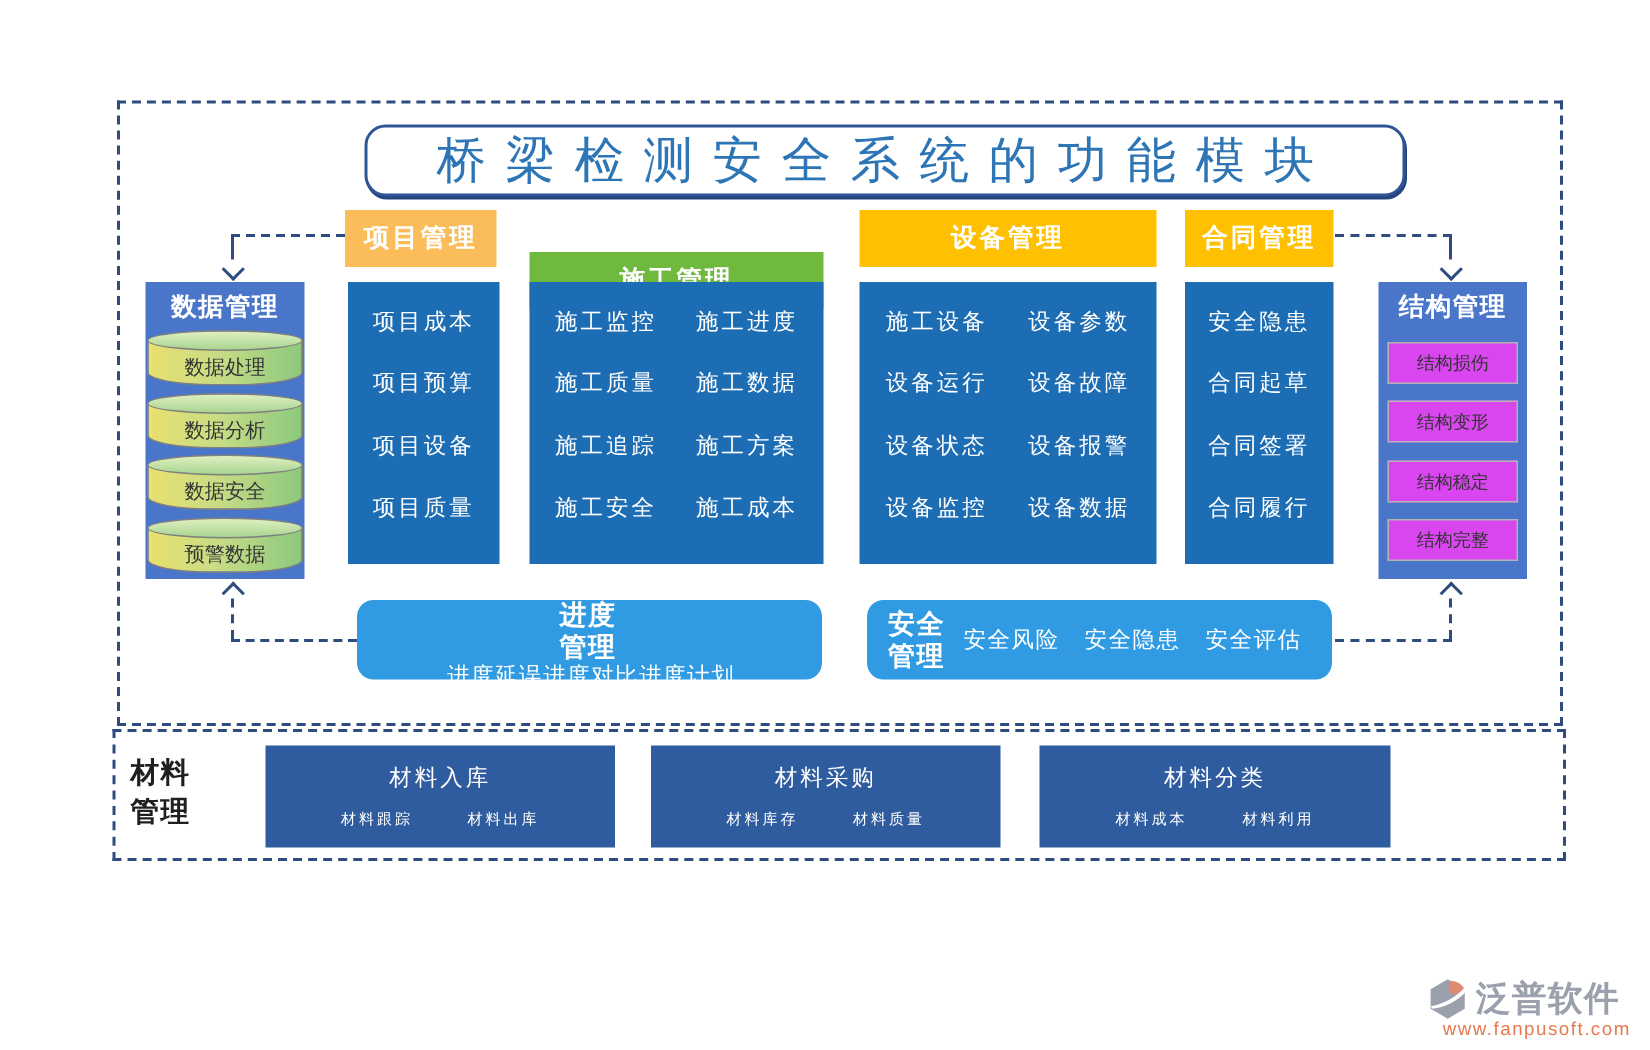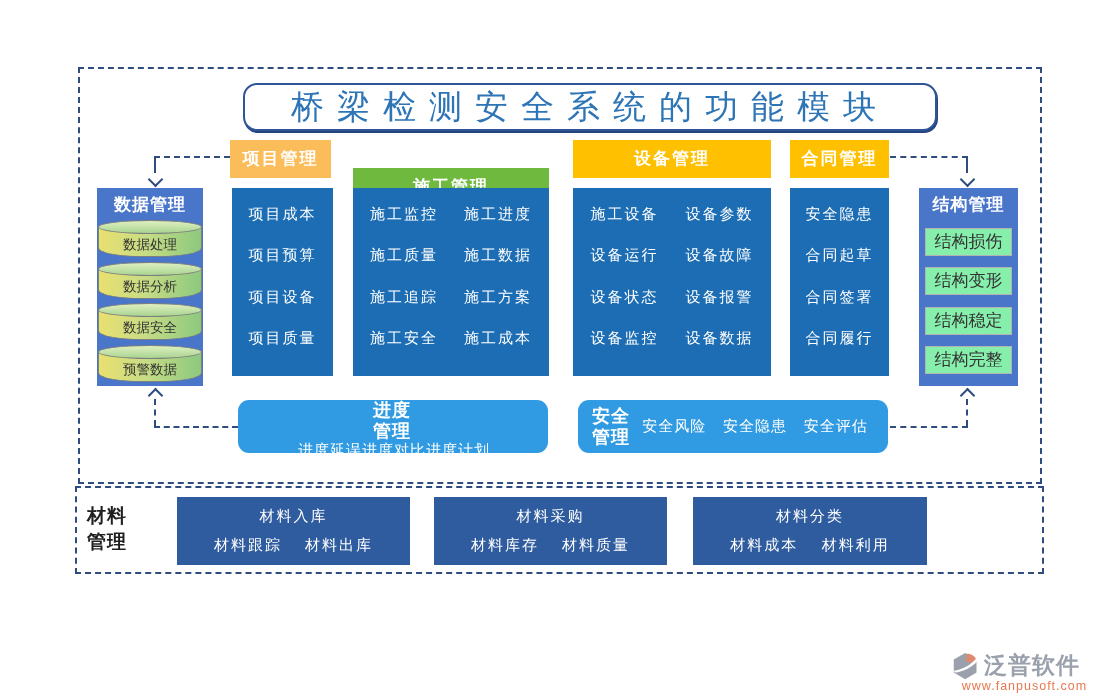--- a/index.html
+++ b/index.html
@@ -49,38 +49,38 @@
   .cyl-body{position:absolute;left:0;right:0;top:6px;bottom:0;
     background:linear-gradient(90deg,#E9E06F 0%,#C8DC85 45%,#8CC97E 100%);
     border:1px solid #7F7F7F;border-top:none;
     border-radius:0 0 44px 44px / 0 0 9px 9px;}
   .cyl-top{position:absolute;left:0;right:0;top:0;height:12px;
     background:linear-gradient(180deg,#DFF0C0,#A9D491);border:1px solid #7F7F7F;border-radius:50%;}
   .cyl-label{position:absolute;left:0;right:0;bottom:3px;text-align:center;
     color:#333;font-size:13.5px;white-space:nowrap;}
 
   
-  .white-item{width:85px;height:26px;line-height:26px;background:#86efac;border:1px solid #B3B3B3;
-    text-align:center;color:#333;font-size:17px;white-space:nowrap;}
+  .white-item{width:85px;height:26px;line-height:26px;background:#d946ef;border:1px solid #B3B3B3;
+    text-align:center;color:#333;font-size:12px;white-space:nowrap;}
 
   
   .round-box{position:absolute;top:400px;width:310px;height:53px;background:#309BE2;border-radius:11px;
     display:flex;align-items:center;box-sizing:border-box;padding:0 12px 0 14px;}
   .rb-title{color:#fff;font-weight:bold;font-size:18px;line-height:1.15;letter-spacing:1px;width:42px;flex:none;}
   .rb-items{flex:1;display:flex;justify-content:space-around;}
   .rb-items span{color:#fff;font-size:15px;letter-spacing:1px;white-space:nowrap;}
 
   
   .mat-label{position:absolute;left:87px;top:503px;color:#1F1F1F;font-weight:bold;font-size:19px;
     line-height:1.35;letter-spacing:1px;}
   .mat-box{position:absolute;top:497px;height:68px;background:#2E5C9E;box-sizing:border-box;
     display:flex;flex-direction:column;justify-content:space-evenly;}
   .mat-title{color:#fff;font-size:15px;letter-spacing:2px;text-align:center;}
   .mat-items{display:flex;justify-content:space-evenly;padding:0 14px;}
-  .mat-items span{color:#fff;font-size:15px;letter-spacing:2px;white-space:nowrap;}
+  .mat-items span{color:#fff;font-size:10px;letter-spacing:2px;white-space:nowrap;}
 
   
   .conn-h{position:absolute;height:0;border-top:2.5px dashed #2E4C80;}
   .conn-v-solid{position:absolute;width:0;border-left:2.5px solid #2E4C80;}
   .conn-v-dash{position:absolute;width:0;border-left:2.5px dashed #2E4C80;}
   .chev{position:absolute;width:9px;height:9px;border-left:2.5px solid #2E4C80;border-bottom:2.5px solid #2E4C80;}
   .chev-down{transform:rotate(-45deg);}
   .chev-up{transform:rotate(135deg);}
 
   

